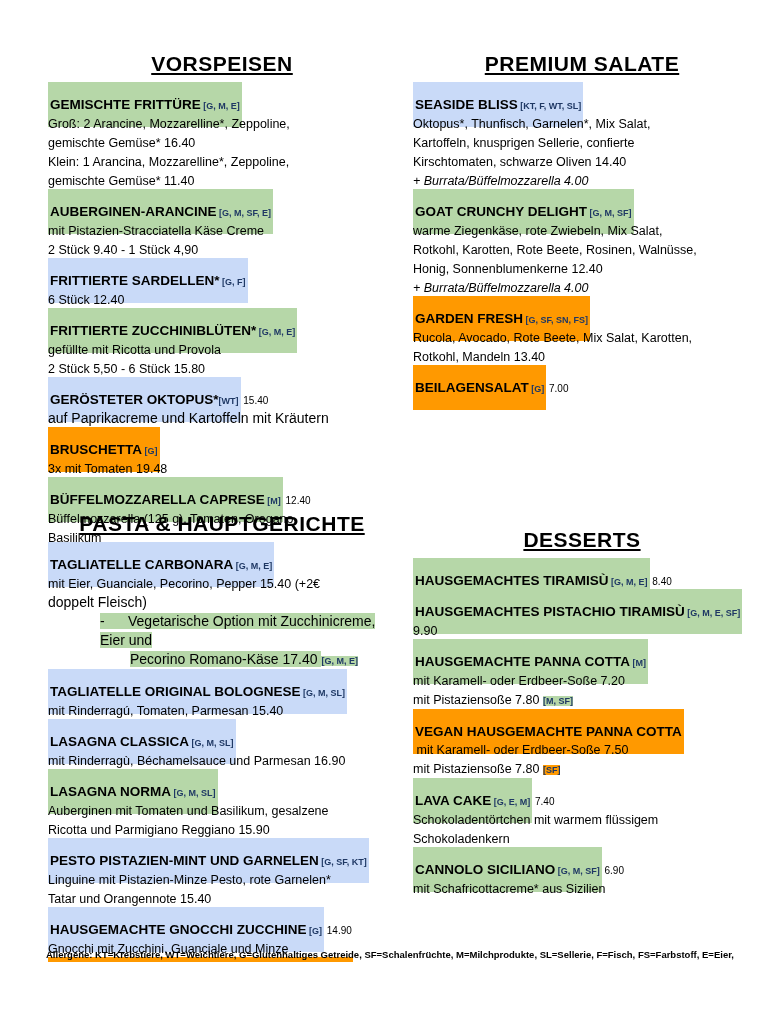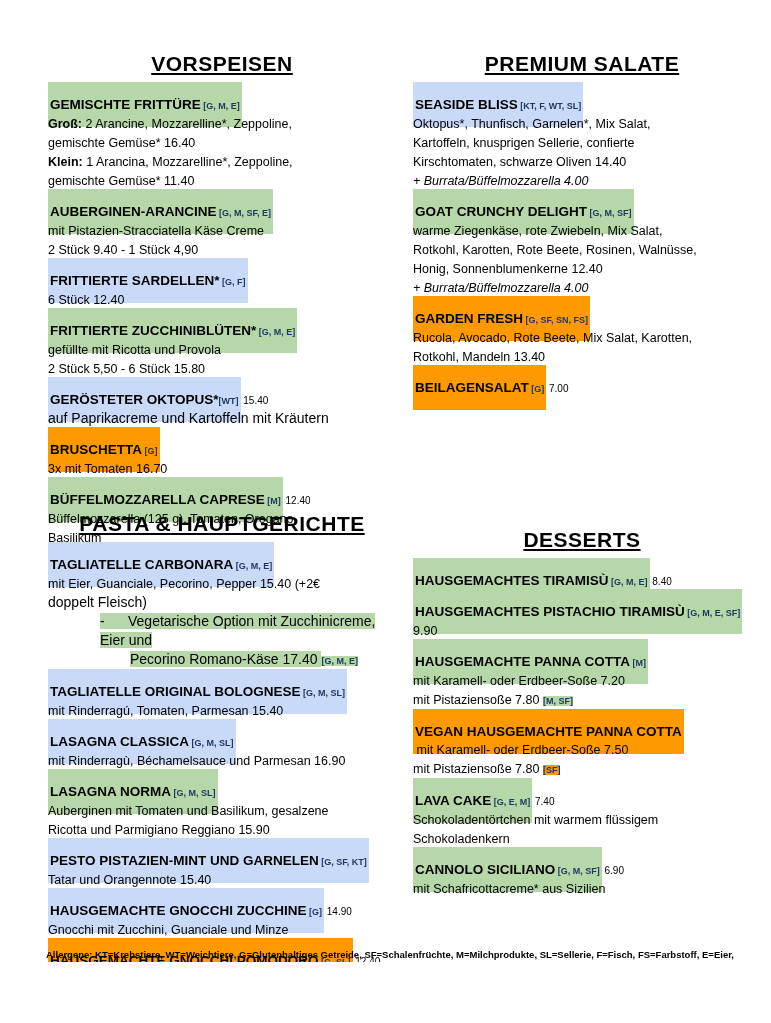--- a/index.html
+++ b/index.html
@@ -18,21 +18,21 @@
   }
   .item{margin-bottom:12px;}
   .item-header{font-size:13.5px;font-weight:bold;line-height:18px;}
   .hl{padding:15px 2px;}
   .hl-meat{background:var(--meat);}
   .hl-vegetarian{background:var(--vegetarian);}
   .hl-vegan{background:var(--vegan);}
   .tags,.tagseg{font-size:9px;color:var(--tag);font-weight:bold;}
   .after{font-weight:normal;font-size:10px;}
   .line{font-size:12.5px;line-height:19px;font-weight:normal;}
-  .line .b{font-weight:bold;margin-top:14px;}
+  .line .b{font-weight:normal;margin-top:14px;}
   .line .i{font-style:italic;}
   .line .sm{font-size:14px;line-height:15px;}
   .footer-allergens{
     position:absolute;left:46px;top:948px;width:700px;
     font-size:9.5px;font-weight:bold;line-height:13.5px;color:#000;
   }
   .diet-legend{
     position:absolute;left:8px;top:976px;width:771px;text-align:center;
     font-size:11px;font-weight:bold;color:var(--tag);
   }
@@ -64,21 +64,21 @@
         <div class="item-header"><span class="hl hl-vegetarian"><span class="name">FRITTIERTE ZUCCHINIBLÜTEN*</span><span class="tags"> [G, M, E]</span></span></div>
         <div class="line"><span class="">gefüllte mit Ricotta und Provola</span></div>
         <div class="line"><span class="">2 Stück 5,50 - 6 Stück 15.80</span></div>
       </div>
       <div class="item">
         <div class="item-header"><span class="hl hl-meat"><span class="name">GERÖSTETER OKTOPUS*</span><span class="tags">[WT]</span></span><span class="after"> 15.40</span></div>
         <div class="line"><span class="sm">auf Paprikacreme und Kartoffeln mit Kräutern</span></div>
       </div>
       <div class="item">
         <div class="item-header"><span class="hl hl-vegan"><span class="name">BRUSCHETTA</span><span class="tags"> [G]</span></span></div>
-        <div class="line"><span class="">3x mit Tomaten 16.70</span></div>
+        <div class="line"><span class="">3x mit Tomaten 19.48</span></div>
       </div>
       <div class="item">
         <div class="item-header"><span class="hl hl-vegetarian"><span class="name">BÜFFELMOZZARELLA CAPRESE</span><span class="tags"> [M]</span></span><span class="after"> 12.40</span></div>
         <div class="line"><span class="">Büffelmozzarella (125 g), Tomaten, Oregano,</span></div>
         <div class="line"><span class="">Basilikum</span></div>
       </div>
     </div>
   <div class="slot slot-left-bottom">
       <div class="section-title">PASTA &amp; HAUPTGERICHTE</div>
       <div class="item">
@@ -96,20 +96,21 @@
         <div class="item-header"><span class="hl hl-meat"><span class="name">LASAGNA CLASSICA</span><span class="tags"> [G, M, SL]</span></span></div>
         <div class="line"><span class="">mit Rinderragù, Béchamelsauce und Parmesan 16.90</span></div>
       </div>
       <div class="item">
         <div class="item-header"><span class="hl hl-vegetarian"><span class="name">LASAGNA NORMA</span><span class="tags"> [G, M, SL]</span></span></div>
         <div class="line"><span class="">Auberginen mit Tomaten und Basilikum, gesalzene</span></div>
         <div class="line"><span class="">Ricotta und Parmigiano Reggiano 15.90</span></div>
       </div>
       <div class="item">
         <div class="item-header"><span class="hl hl-meat"><span class="name">PESTO PISTAZIEN-MINT UND GARNELEN</span><span class="tags"> [G, SF, KT]</span></span></div>
+        <div class="line"><span class="">Linguine mit Pistazien-Minze Pesto, rote Garnelen*</span></div>
         <div class="line"><span class="">Tatar und Orangennote 15.40</span></div>
       </div>
       <div class="item">
         <div class="item-header"><span class="hl hl-meat"><span class="name">HAUSGEMACHTE GNOCCHI ZUCCHINE</span><span class="tags"> [G]</span></span><span class="after"> 14.90</span></div>
         <div class="line"><span class="">Gnocchi mit Zucchini, Guanciale und Minze</span></div>
       </div>
       <div class="item">
         <div class="item-header"><span class="hl hl-vegan"><span class="name">HAUSGEMACHTE GNOCCHI POMODORO</span><span class="tags"> [G, SL]</span></span><span class="after"> 12.40</span></div>
       </div>
     </div>

